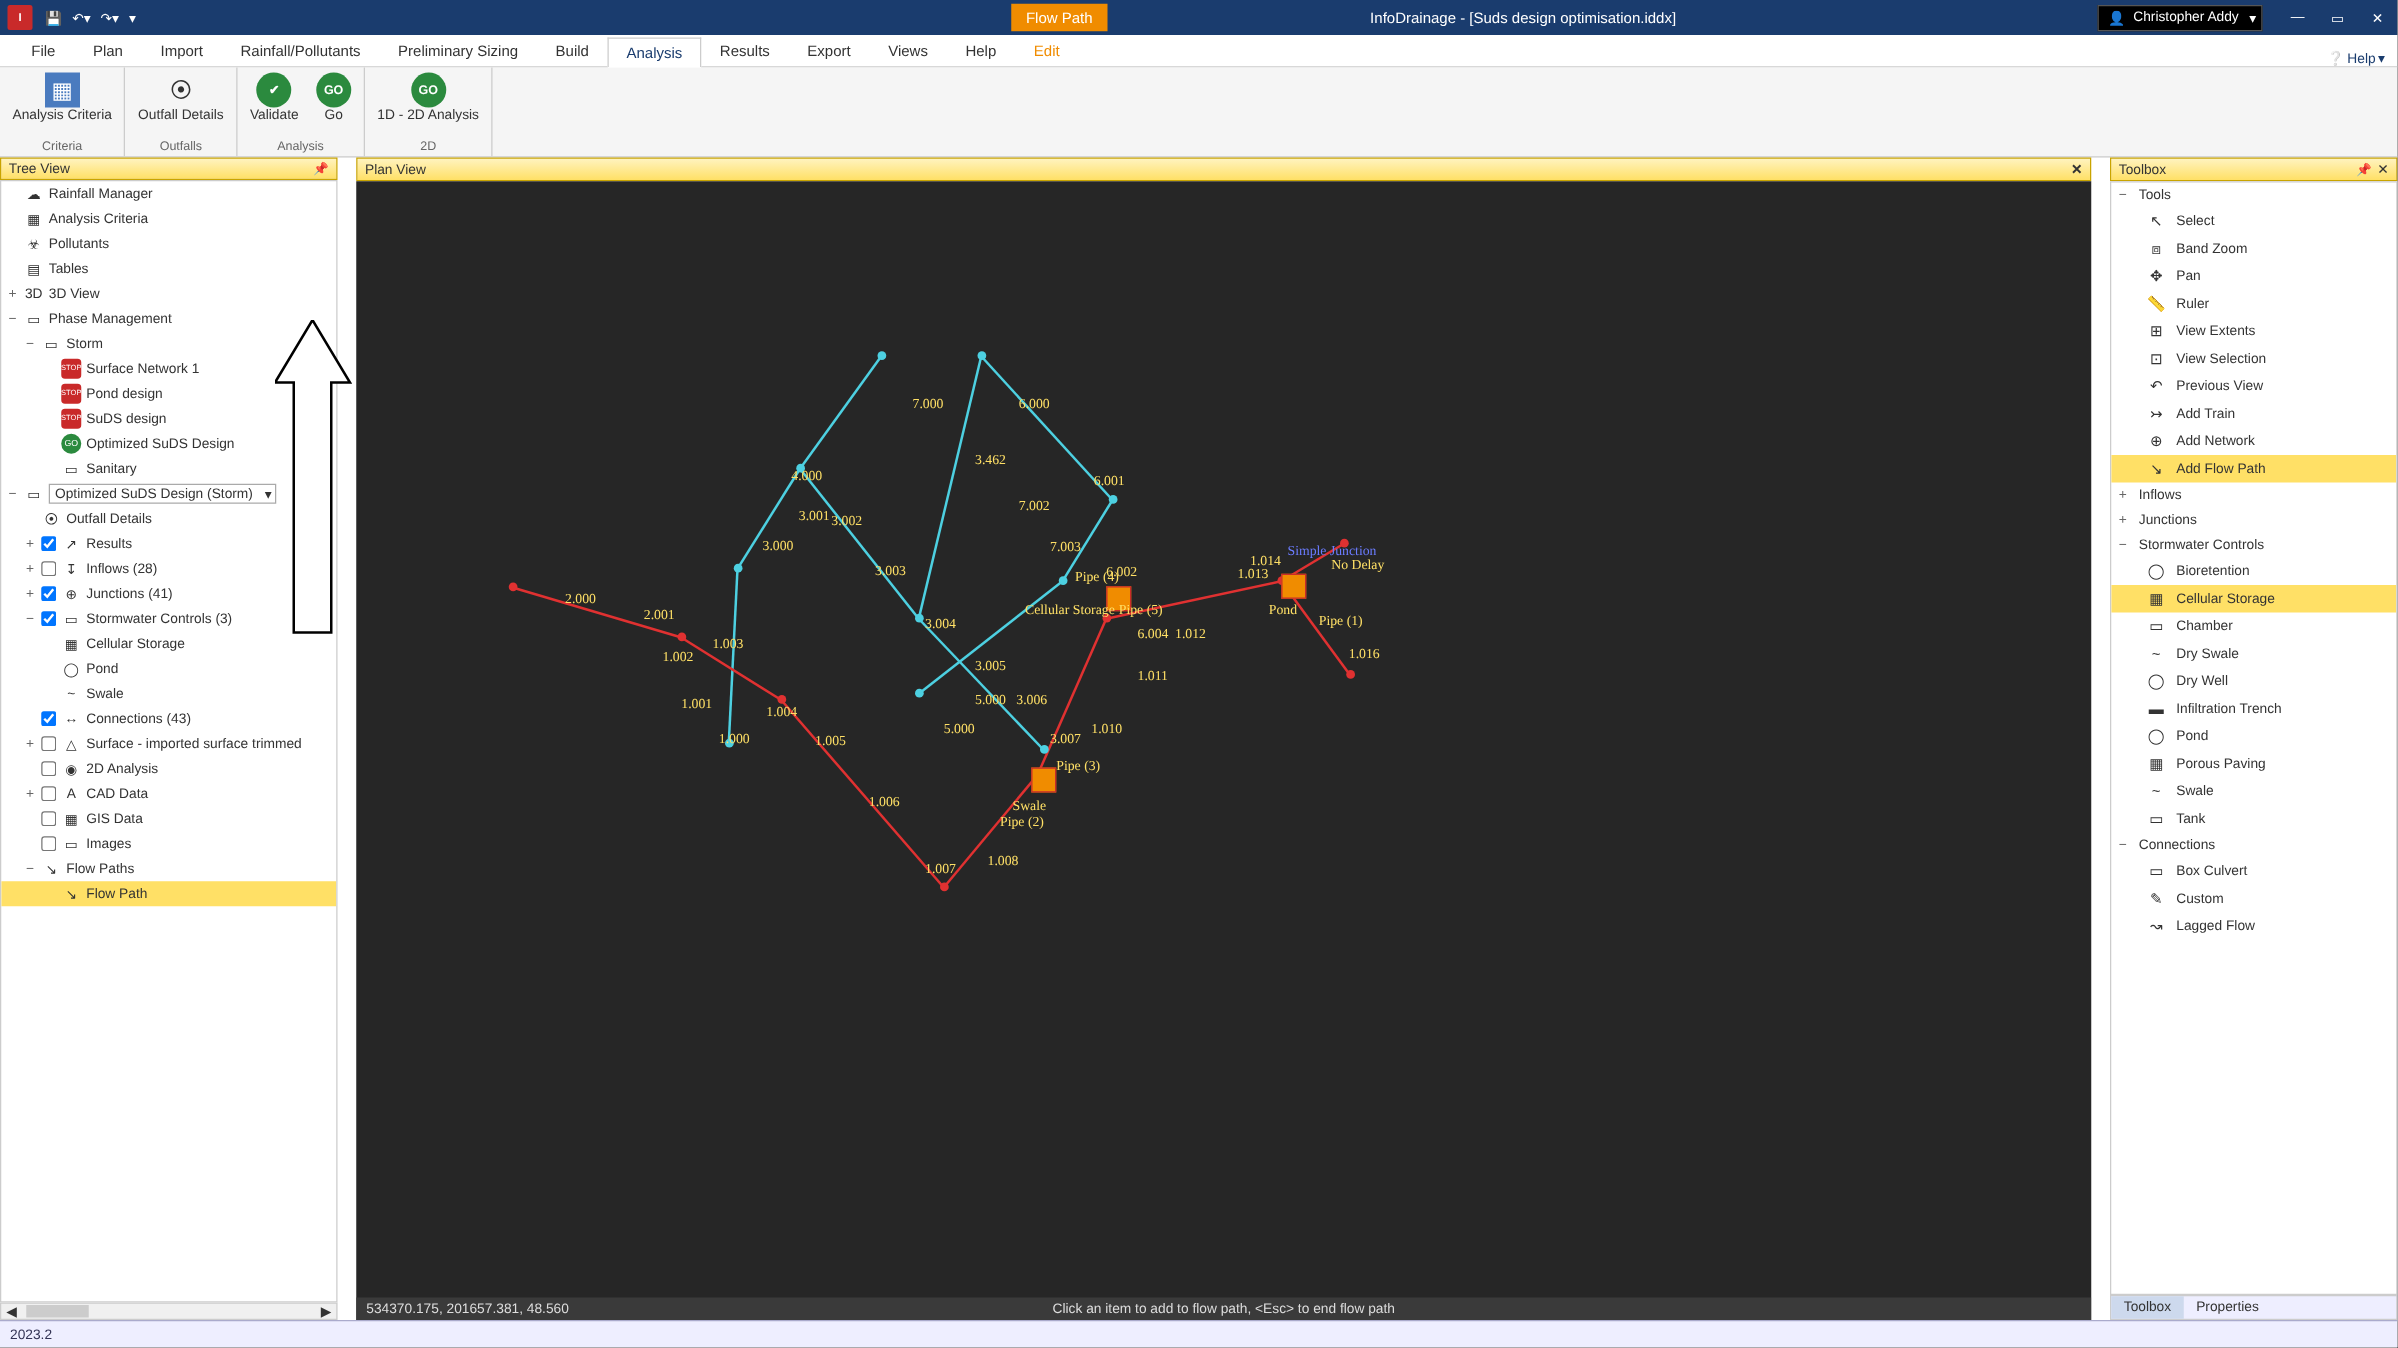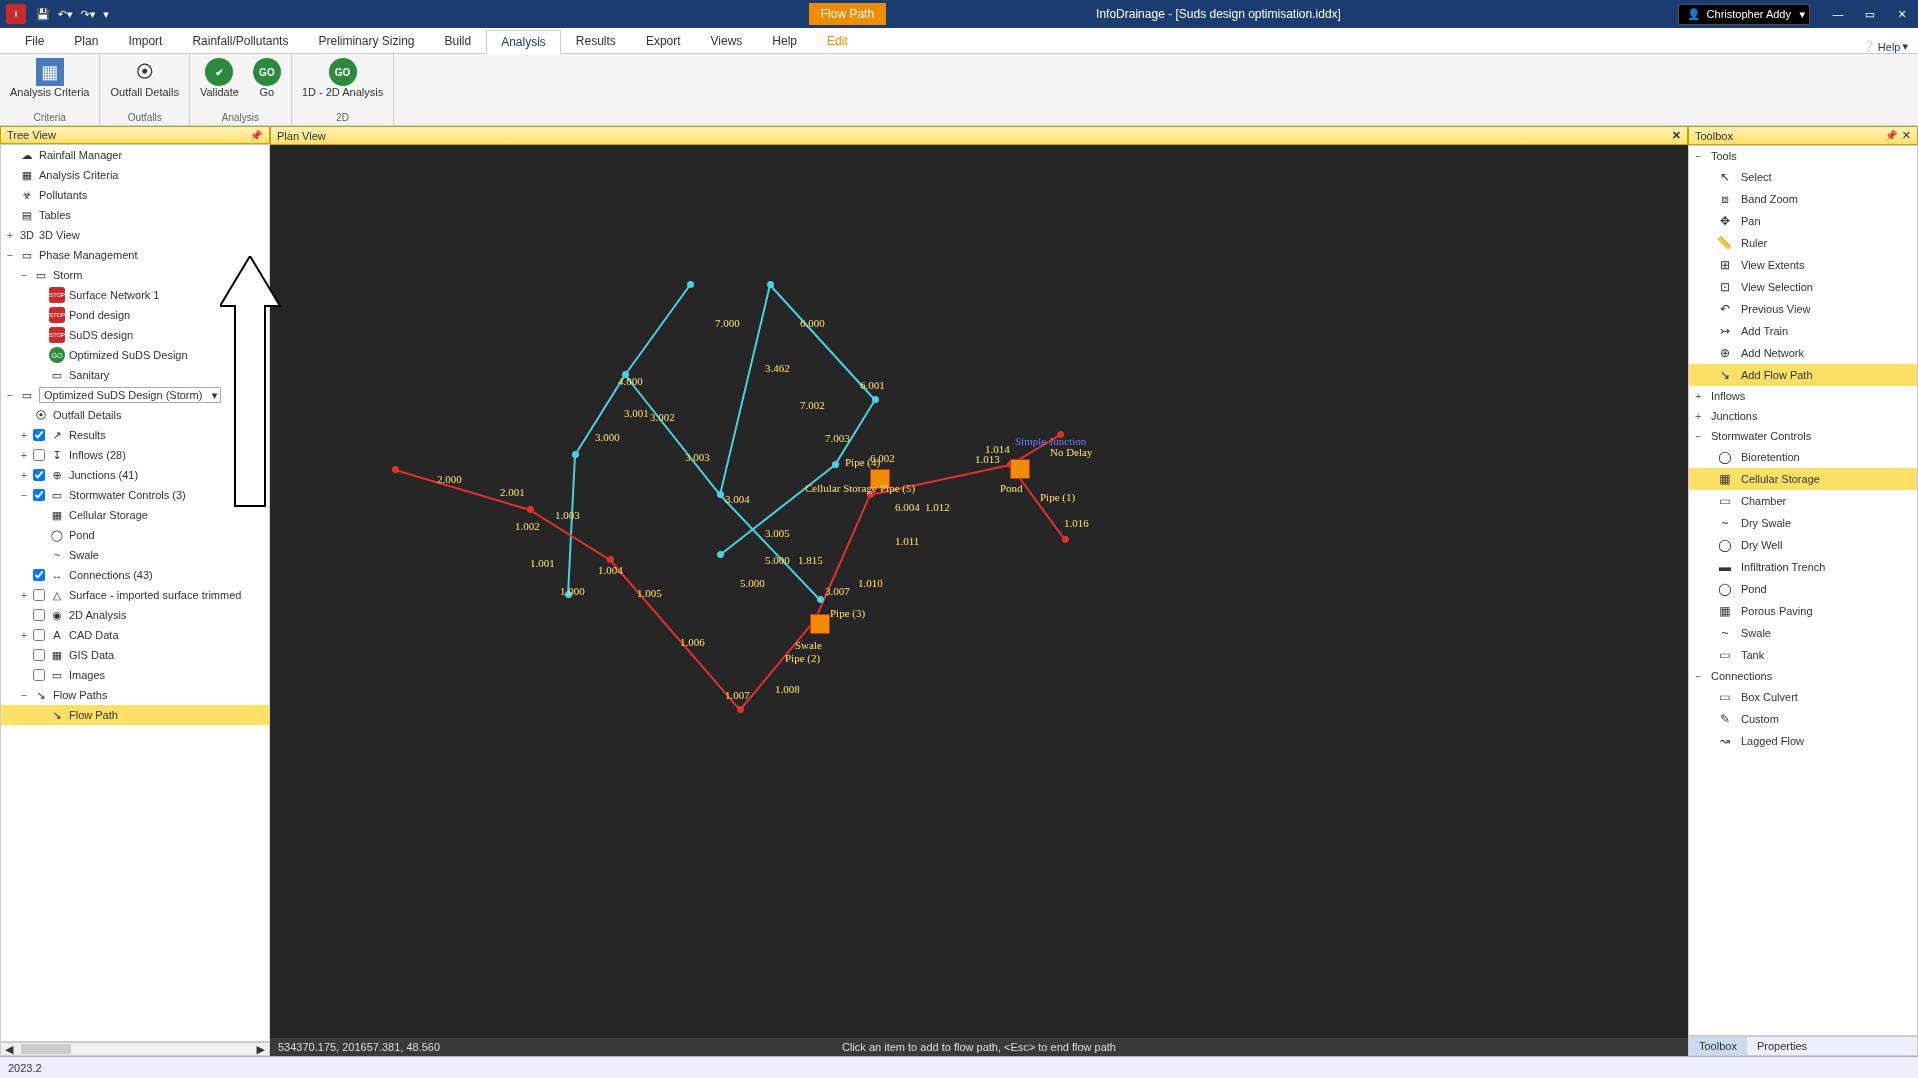--- a/index.html
+++ b/index.html
@@ -26,21 +26,21 @@
 
 
 .ribbon { height:72px; background:#f5f5f5; border-bottom:1px solid #ccc; display:flex; }
 .ribbon-group { display:flex; flex-direction:column; border-right:1px solid #ccc; padding:2px 6px;}
 .ribbon-group .btns { display:flex; gap:6px; flex:1; align-items:flex-start;}
 .ribbon-btn { display:flex; flex-direction:column; align-items:center; text-align:center; cursor:pointer; padding:2px 4px; font-size:11px;}
 .ribbon-btn .ico { width:28px; height:28px; display:flex;align-items:center;justify-content:center;font-size:18px;}
 .ribbon-group .grp-label { text-align:center; font-size:10px; color:#666; }
 
 
-.work { display:flex; height:calc(100% - 28px - 26px - 72px - 22px); }
+.work { display:flex; height:calc(100% - 28px - 26px - 72px - 22px);gap:15px; }
 .left-panel { width:270px; display:flex; flex-direction:column; }
 .panel-header { background:linear-gradient(#fff3bf,#ffe066); border:1px solid #c9a400; padding:2px 6px; display:flex; align-items:center; font-size:11px;}
 .panel-header .pin { margin-left:auto; font-size:10px; cursor:pointer;}
 .tree { flex:1; overflow:auto; background:#fff; border:1px solid #ccc; font-size:11px;}
 .tree-item { display:flex; align-items:center; padding:2px 4px; gap:4px; white-space:nowrap;}
 .tree-item .exp { width:10px; text-align:center; cursor:pointer; color:#666;}
 .tree-item .chk { width:12px;height:12px;}
 .tree-item .ico { width:16px; height:16px; display:inline-flex;align-items:center;justify-content:center;font-size:11px;}
 .tree-item.indent1 { padding-left:18px;}
 .tree-item.indent2 { padding-left:34px;}
@@ -405,21 +405,21 @@
         <div class="label" style="left: 535px; top: 337px; color: rgb(255, 224, 102);">Cellular Storage</div>
         <div class="label" style="left: 610px; top: 337px; color: rgb(255, 224, 102);">Pipe (5)</div>
         <div class="label" style="left: 285px; top: 364px;">1.003</div>
         <div class="label" style="left: 625px; top: 356px;">6.004</div>
         <div class="label" style="left: 655px; top: 356px;">1.012</div>
         <div class="label" style="left: 245px; top: 375px;">1.002</div>
         <div class="label" style="left: 495px; top: 382px;">3.005</div>
         <div class="label" style="left: 625px; top: 390px;">1.011</div>
         <div class="label" style="left: 328px; top: 398px; margin-top: 21px;">1.004</div>
         <div class="label" style="left: 495px; top: 409px;">5.000</div>
-        <div class="label" style="left: 528px; top: 409px;">1.815</div>
+        <div class="label" style="left: 528px; top: 409px;">3.006</div>
         <div class="label" style="left: 260px; top: 412px;">1.001</div>
         <div class="label" style="left: 470px; top: 432px;">5.000</div>
         <div class="label" style="left: 555px; top: 440px;">3.007</div>
         <div class="label" style="left: 588px; top: 432px;">1.010</div>
         <div class="label" style="left: 290px; top: 440px;">1.000</div>
         <div class="label" style="left: 367px; top: 442px;">1.005</div>
         <div class="label" style="left: 560px; top: 462px; color: rgb(255, 224, 102);">Pipe (3)</div>
         <div class="label" style="left: 410px; top: 491px;">1.006</div>
         <div class="label" style="left: 525px; top: 494px; color: rgb(255, 224, 102);">Swale</div>
         <div class="label" style="left: 515px; top: 507px; color: rgb(255, 224, 102);">Pipe (2)</div>

